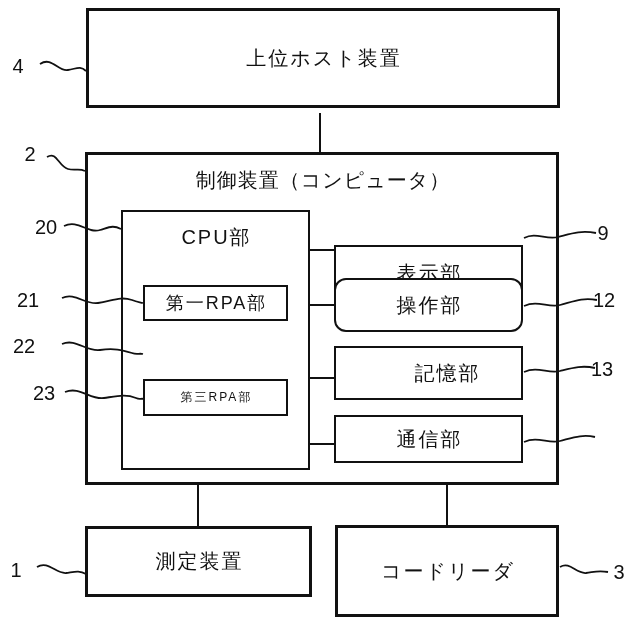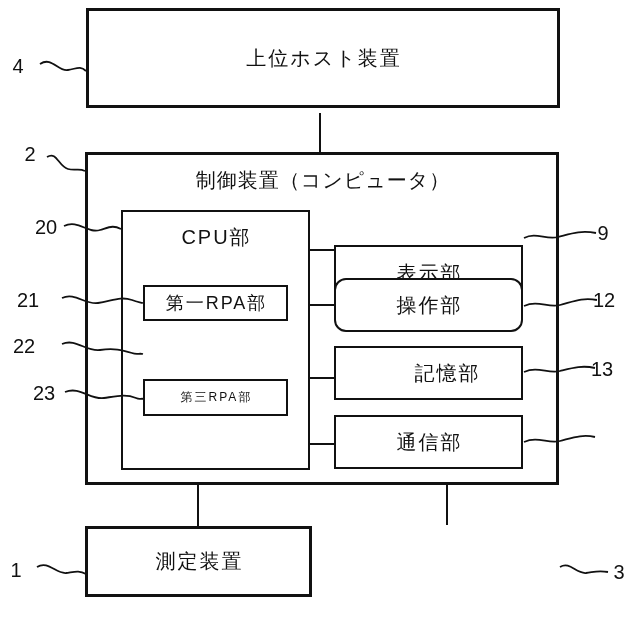--- a/index.html
+++ b/index.html
@@ -36,21 +36,21 @@
   
   #box-host       { left: 86px;  top: 8px;  width: 474px; height: 100px; }
   #box-controller { left: 85px;  top: 152px; width: 474px; height: 333px; background: transparent; }
   #box-cpu        { left: 121px; top: 210px; width: 189px; height: 260px; border-width: 2px; background: transparent; }
   #box-rpa1       { left: 143px; top: 285px; width: 145px; height: 36px; border-width: 2px; font-size: 18px; }
   #box-rpa2       { left: 143px; top: 333px; width: 145px; height: 36px; border-width: 2px; font-size: 18px; }
   #box-rpa3       { left: 143px; top: 379px; width: 145px; height: 37px; border-width: 2px; font-size: 12px; }
   #box-display    { left: 334px; top: 208px; width: 189px; height: 56px; border-width: 2px; margin-top: 37px; }
   #box-operation  { left: 334px; top: 278px; width: 189px; height: 54px; border-width: 2px; border-radius: 12px; }
   #box-memory     { left: 334px; top: 346px; width: 189px; height: 54px; border-width: 2px; padding-left: 36px; }
-  #box-comm       { left: 334px; top: 415px; width: 189px; height: 54px; border-width: 2px; }
+  #box-comm       { left: 334px; top: 415px; width: 189px; height: 48px; border-width: 2px; }
   #box-measuring  { left: 85px;  top: 526px; width: 227px; height: 71px; }
   #box-codereader { left: 335px; top: 525px; width: 224px; height: 92px; }
 
   .controller-title {
     position: absolute;
     left: 0; right: 0;
     top: 12px;
     text-align: center;
     font-size: 20px;
     font-weight: 500;
@@ -141,20 +141,23 @@
   <div class="box" id="box-memory">
     <span>記憶部</span>
   </div>
   <div class="box" id="box-comm">
     <span>通信部</span>
   </div>
 
   <div class="box" id="box-measuring">
     <span>測定装置</span>
   </div>
+  <div class="box" id="box-codereader">
+    <span>コードリーダ</span>
+  </div>
 
   <div class="ref" id="ref-4">4</div>
   <div class="ref" id="ref-2">2</div>
   <div class="ref" id="ref-20">20</div>
   <div class="ref" id="ref-21">21</div>
   <div class="ref" id="ref-22">22</div>
   <div class="ref" id="ref-23">23</div>
   <div class="ref" id="ref-11">9</div>
   <div class="ref" id="ref-12">12</div>
   <div class="ref" id="ref-13">13</div>

